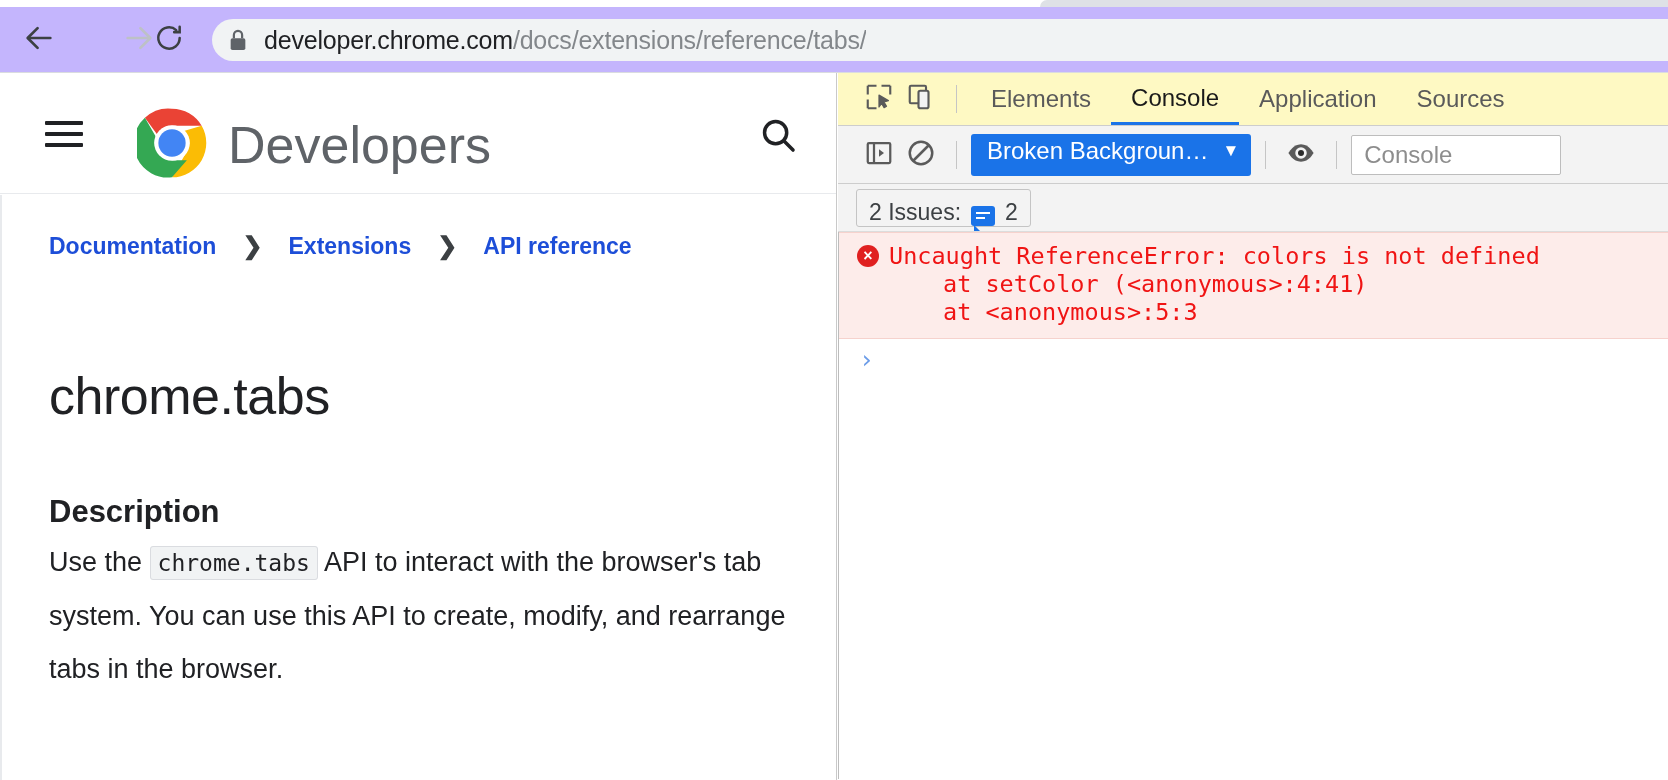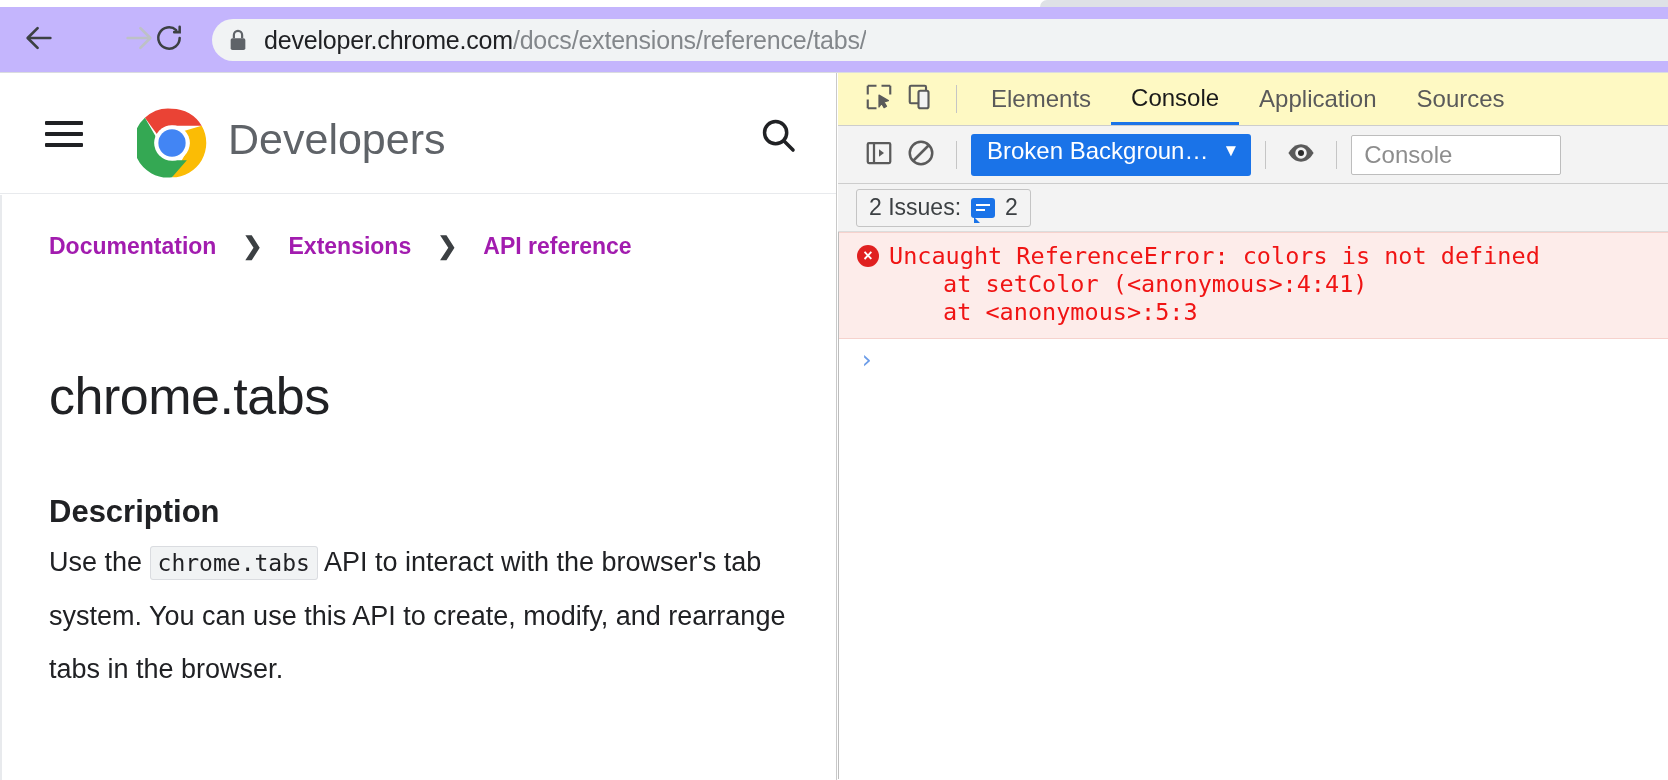--- a/index.html
+++ b/index.html
@@ -119,21 +119,21 @@
   .hamburger i:last-child { margin-bottom: 0; }
 
   .logo {
     position: absolute;
     left: 137px; top: 35px;
     width: 70px; height: 70px;
   }
   .brand {
     position: absolute;
     left: 228px; top: 42px;
-    font-size: 43px;
+    font-size: 52px;
     color: #5f6368;
     letter-spacing: 0px;
     font-weight: 400;
     font-family: "Liberation Sans", sans-serif;
   }
   .search-icon-btn {
     position: absolute;
     right: 36px; top: 42px;
     width: 44px; height: 44px;
     display: flex;
@@ -151,21 +151,21 @@
 
   .breadcrumb {
     position: absolute;
     left: 49px; top: 159px;
     display: flex;
     align-items: center;
     font-size: 23px;
     font-weight: bold;
   }
   .crumb {
-    color: #a21caf;
+    color: #1d4ed8;
     font-weight: bold;
     white-space: nowrap;
   }
   .crumb-sep {
     color: #3c4043;
     margin: 0 26px;
     font-size: 24px;
     font-weight: bold;
   }
 
@@ -303,21 +303,21 @@
     align-items: center;
     padding-left: 18px;
     box-sizing: border-box;
   }
   .issues-chip {
     height: 36px;
     border: 1px solid #c4c4c4;
     border-radius: 3px;
     background: #f3f3f3;
     display: flex;
-    align-items: center;
+    align-items: flex-end;
     padding: 0 12px;
     font-size: 23px;
     color: #3c4043;
     gap: 10px;
   }
   .issues-badge {
     width: 24px; height: 20px;
     background: #1a73e8;
     border-radius: 3px;
     position: relative;

